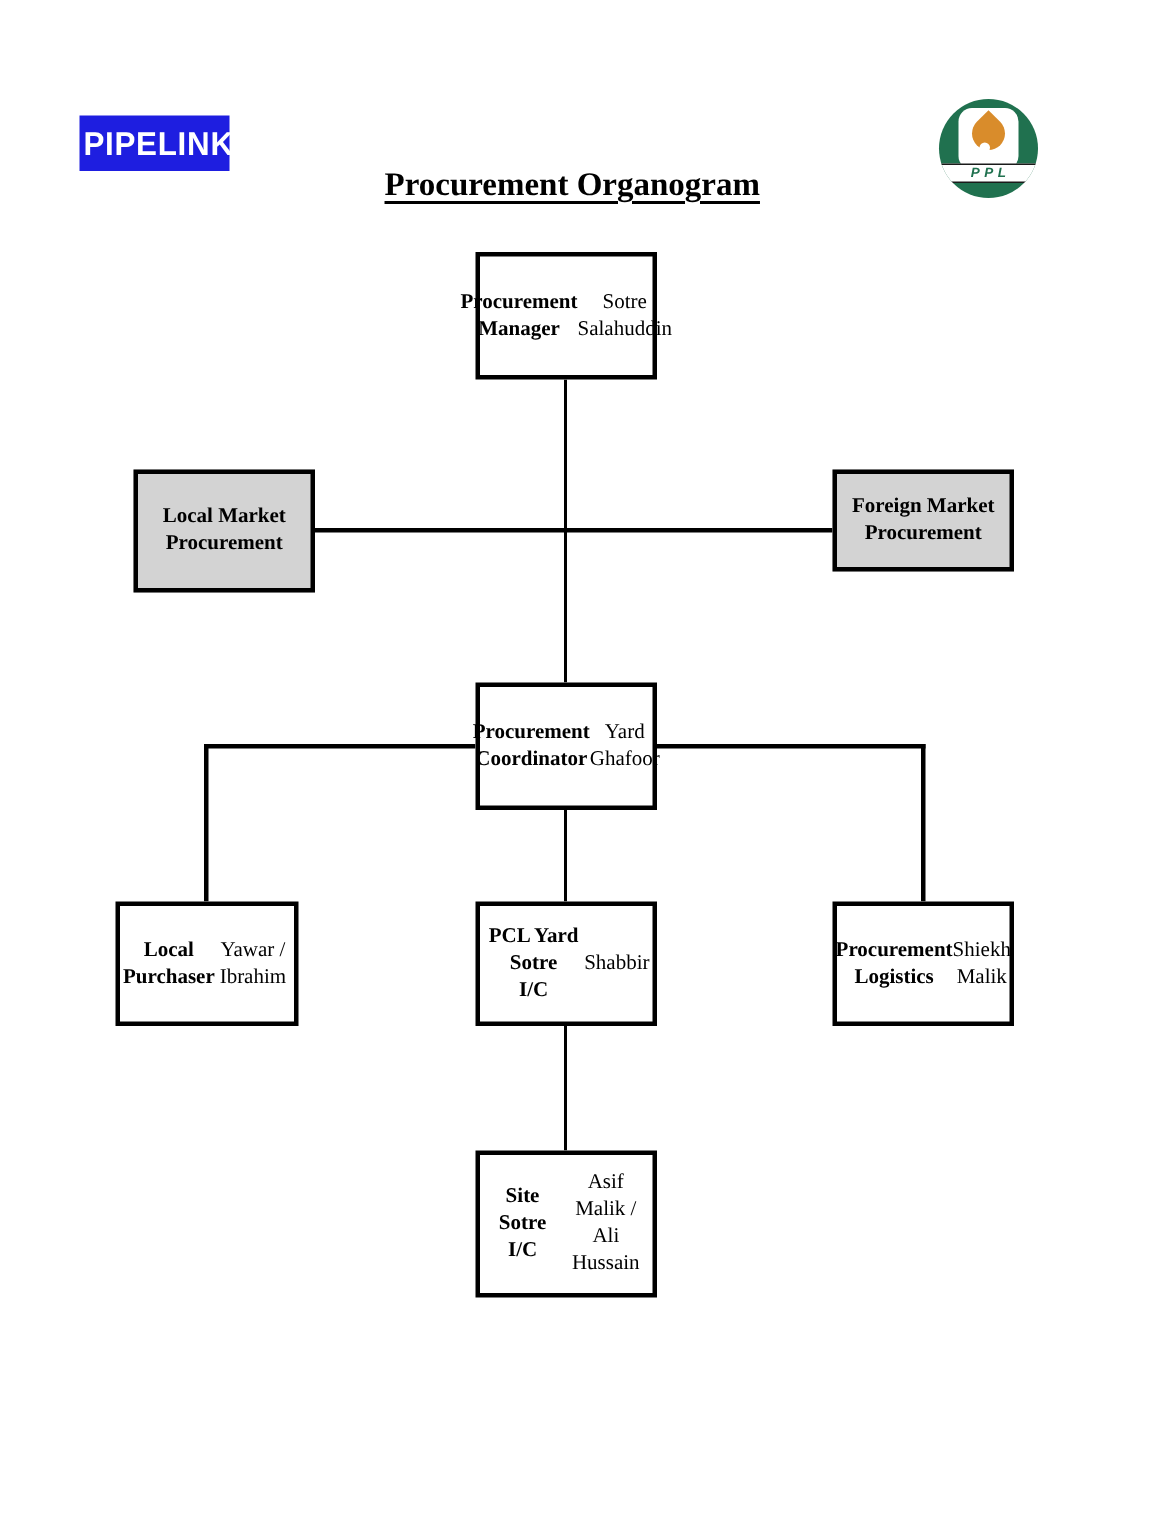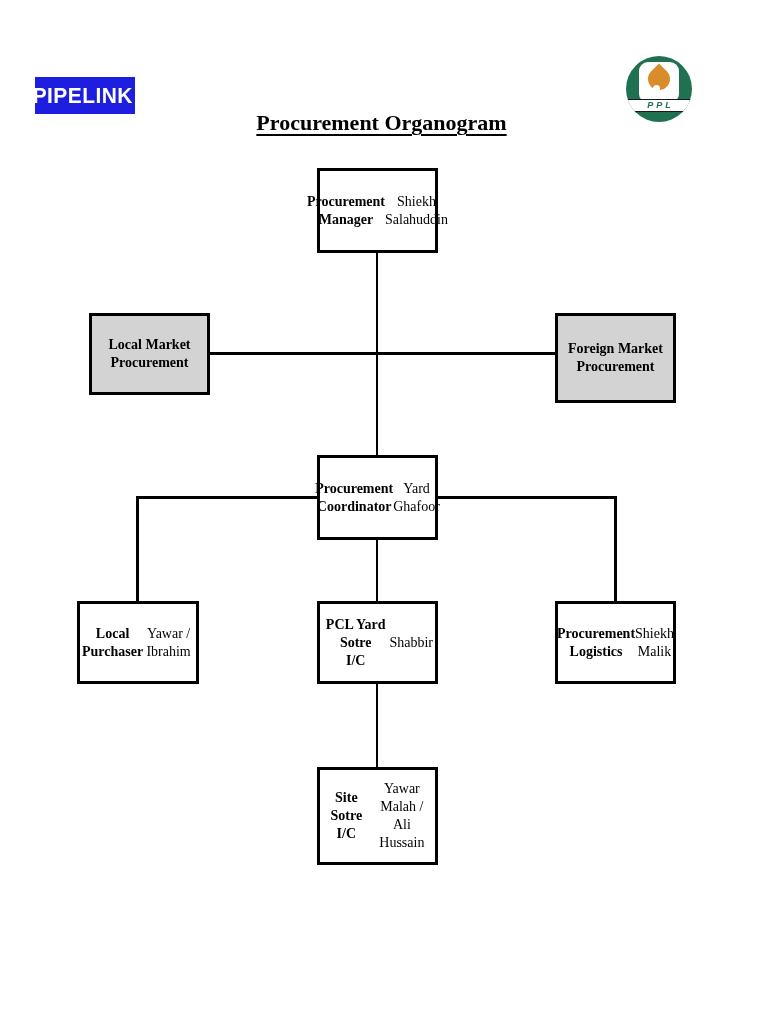--- a/index.html
+++ b/index.html
@@ -13,24 +13,24 @@
     height: 1024px;
     background: #ffffff;
     overflow: hidden;
     font-family: "Liberation Serif", serif;
     color: #000000;
   }
 
   
   #pipelink-logo {
     position: absolute;
-    left: 35px; top: 77px;
+    left: 53px; top: 77px;
     width: 100px; height: 37px;
     background: var(--pipelink-blue, #1e1ee0);
-    display: flex; align-items: center; justify-content: flex-end;
+    display: flex; align-items: center; justify-content: flex-start;
   }
   #pipelink-logo .logo-text {
     font-family: "Liberation Sans", sans-serif;
     font-weight: 700;
     font-size: 22px;
     color: #ffffff;
     letter-spacing: 0.5px;
     transform: scaleX(0.95);
   }
   #page-title {
@@ -42,21 +42,21 @@
     white-space: nowrap;
     text-decoration: underline;
     text-decoration-thickness: 2px;
     text-underline-offset: 4px;
     margin-top: 28px;
   }
 
   
   #ppl-logo {
     position: absolute;
-    left: 626px; top: 56px;
+    left: 626px; top: 66px;
     width: 66px; height: 66px;
     border-radius: 50%;
     background: var(--ppl-green, #20714f);
     overflow: hidden;
   }
   #ppl-logo .inner-white {
     position: absolute;
     left: 13px; top: 6px;
     width: 40px; height: 41px;
     background: #ffffff;
@@ -111,21 +111,21 @@
     font-size: 14px;
     line-height: 18px;
     padding: 1px 2px;
   }
   .node.gray { background: var(--box-gray, #d3d3d3); }
   .node .role   { font-weight: 700; white-space: pre-line; }
   .node .person { font-weight: 400; white-space: pre-line; }
 
   #node-procurement-manager     { left: 317px; top: 168px; width: 121px; height: 85px; }
   #node-local-market            { left: 77px;  top: 313px; width: 121px; height: 82px; margin-left: 12px; }
-  #node-foreign-market          { left: 555px; top: 313px; width: 121px; height: 90px; }
+  #node-foreign-market          { left: 555px; top: 313px; width: 121px; height: 68px; }
   #node-procurement-coordinator { left: 317px; top: 455px; width: 121px; height: 85px; }
   #node-local-purchaser         { left: 77px;  top: 601px; width: 122px; height: 83px; }
   #node-pcl-yard-store          { left: 317px; top: 601px; width: 121px; height: 83px; }
   #node-procurement-logistics   { left: 555px; top: 601px; width: 121px; height: 83px; }
   #node-site-store              { left: 317px; top: 767px; width: 121px; height: 98px; }
 
   
   .conn { position: absolute; background: #000000; }
   #conn-manager-coordinator { left: 376px; top: 253px; width: 2px;   height: 202px; }
   #conn-market-row          { left: 198px; top: 352px; width: 357px; height: 3px; }
@@ -161,21 +161,21 @@
   <div class="conn" id="conn-left-horizontal"></div>
   <div class="conn" id="conn-left-vertical"></div>
   <div class="conn" id="conn-right-horizontal"></div>
   <div class="conn" id="conn-right-vertical"></div>
   <div class="conn" id="conn-coordinator-pcl"></div>
   <div class="conn" id="conn-pcl-site"></div>
 
   <div class="node" id="node-procurement-manager">
     <span class="role">Procurement
 Manager</span>
-    <span class="person">Shiekh
+    <span class="person">Sotre
 Salahuddin</span>
   </div>
 
   <div class="node gray" id="node-local-market">
     <span class="role">Local Market
 Procurement</span>
   </div>
 
   <div class="node gray" id="node-foreign-market">
     <span class="role">Foreign Market
@@ -200,17 +200,17 @@
   </div>
 
   <div class="node" id="node-procurement-logistics">
     <span class="role">Procurement
 Logistics</span>
     <span class="person">Shiekh Malik</span>
   </div>
 
   <div class="node" id="node-site-store">
     <span class="role">Site Sotre I/C</span>
-    <span class="person">Yawar Malah / Ali
+    <span class="person">Asif Malik / Ali
 Hussain</span>
   </div>
 
 </div>
 
 </body></html>

